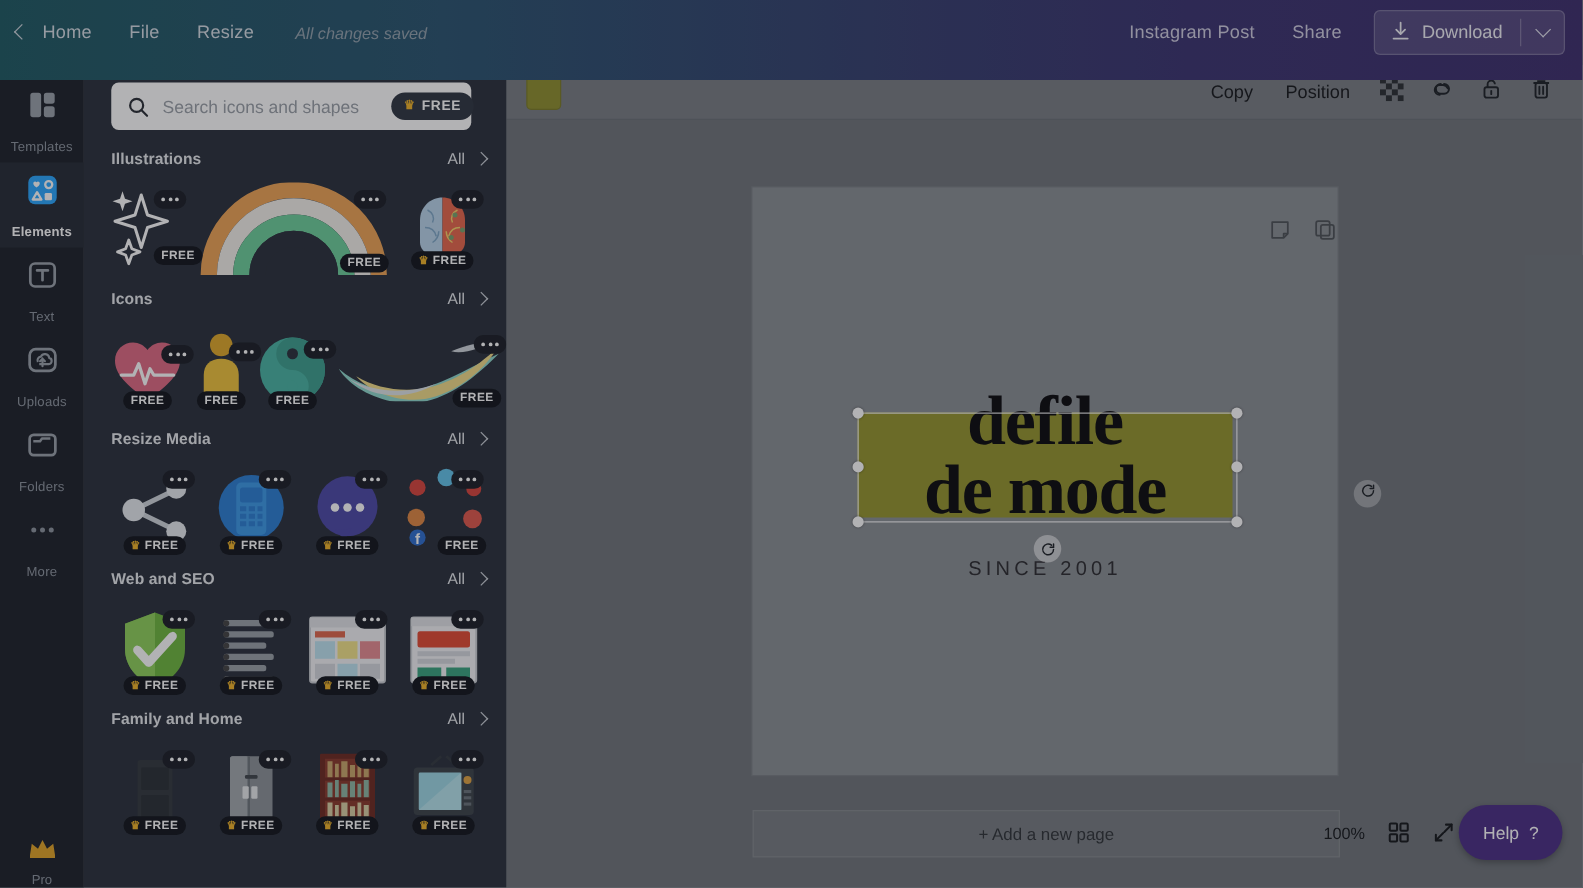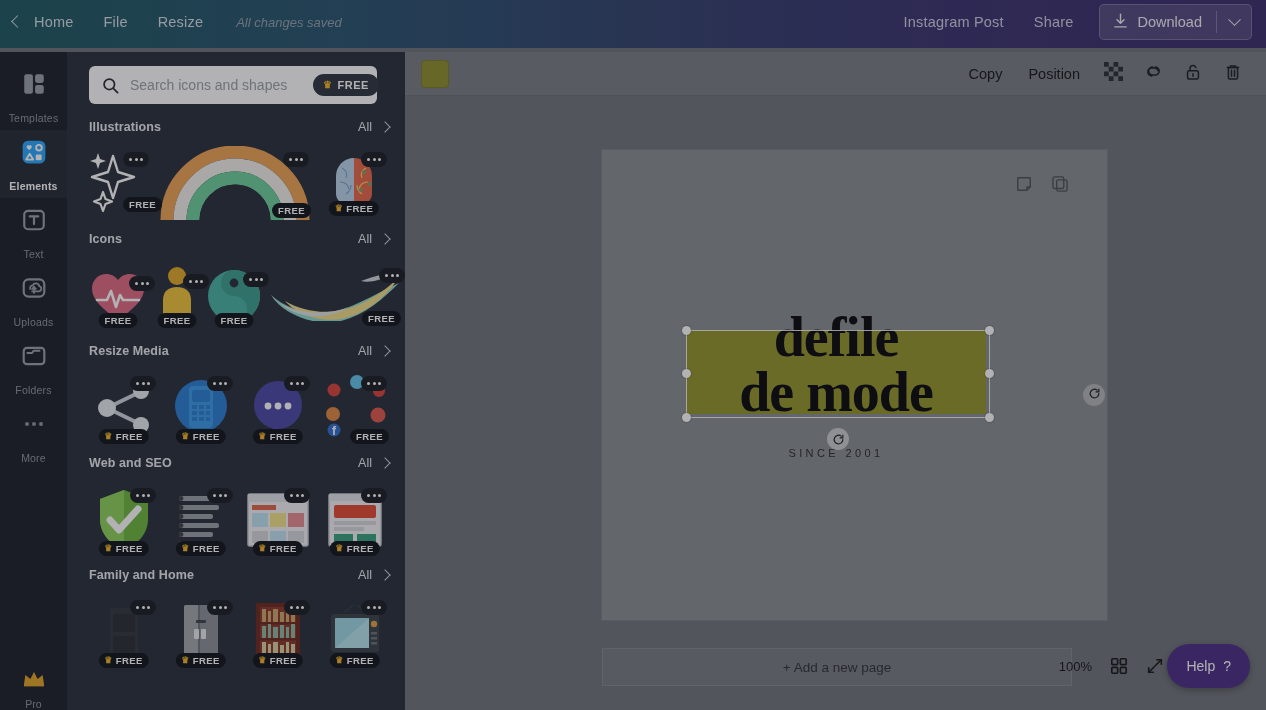--- a/index.html
+++ b/index.html
@@ -6,23 +6,23 @@
   body{
     width:1266px;height:710px;overflow:hidden;
     font-family:"Liberation Sans", sans-serif;
     background:#6f7479;
     -webkit-font-smoothing:antialiased;
   }
   #app{position:relative;width:1266px;height:710px;overflow:hidden;}
 
   
   .header{
-    position:absolute;left:0;top:0;width:1266px;height:48px;
+    position:absolute;left:0;top:0;width:1266px;height:64px;
     background:linear-gradient(90deg,#1f5a63 0%,#2a5470 28%,#35406f 55%,#3b3470 75%,#3e2f6e 100%);
-    display:flex;align-items:flex-end;z-index:30;
+    display:flex;align-items:flex-start;z-index:30;
   }
   .hdr-left{display:flex;align-items:center;height:52px;}
   .hdr-item{
     color:#d6dde4;font-size:14.5px;letter-spacing:.2px;
     padding:0 15px;height:52px;display:flex;align-items:center;cursor:pointer;
   }
   .hdr-item.home{padding-left:8px;}
   .back-chev{
     display:inline-block;width:16px;height:16px;margin-right:10px;position:relative;
   }
@@ -135,37 +135,37 @@
   .ctx-text{color:#16181c;font-size:14.5px;padding:0 10px;height:30px;display:flex;align-items:center;cursor:pointer;}
   .ctx-ico{width:34px;height:32px;display:flex;align-items:center;justify-content:center;cursor:pointer;}
 
   .page-tools{
     position:absolute;right:196px;top:122px;display:flex;gap:16px;z-index:12;
   }
   .page-tools .pt{width:20px;height:20px;cursor:pointer;opacity:.55;}
 
   .page{
     position:absolute;left:197px;top:98px;width:468px;height:470px;
-    background:#8a8f94;box-shadow:0 0 0 1px rgba(255,255,255,.07);padding-left:37px;
+    background:#8a8f94;box-shadow:0 0 0 1px rgba(255,255,255,.07);
   }
   .design-text{
     position:absolute;left:0;top:0;width:468px;height:470px;
     display:flex;flex-direction:column;align-items:center;justify-content:flex-start;
   }
   .hl-rect{
     position:absolute;left:84px;top:180px;width:300px;height:84px;background:#96962f;
   }
   .title-lines{
     position:absolute;left:0;top:160px;width:468px;text-align:center;
     font-family:"Liberation Serif",serif;font-weight:bold;color:#0b0b0e;
     font-size:56px;line-height:.98;letter-spacing:-1px;
   }
   .since{
     position:absolute;left:0;top:297px;width:468px;text-align:center;
-    font-size:11px;letter-spacing:3.4px;color:#2c2c30;
+    font-size:16px;letter-spacing:3.4px;color:#2c2c30;
   }
   .sel-box{
     position:absolute;left:281px;top:278px;width:302px;height:86px;
     border:1px solid rgba(255,255,255,.85);z-index:14;
   }
   .handle{
     position:absolute;width:9px;height:9px;border-radius:50%;
     background:#fff;box-shadow:0 0 2px rgba(0,0,0,.45);
   }
   .h-tl{left:-5px;top:-5px;} .h-tr{right:-5px;top:-5px;}

